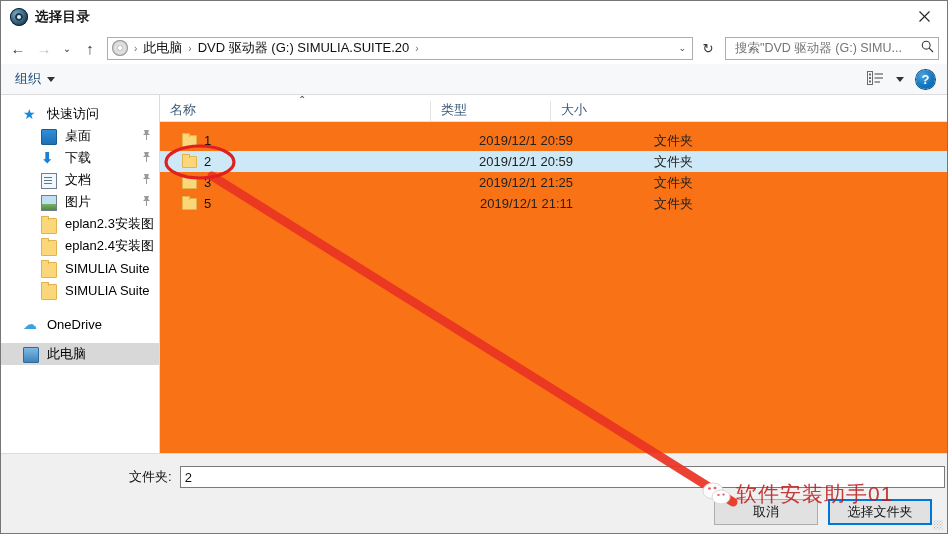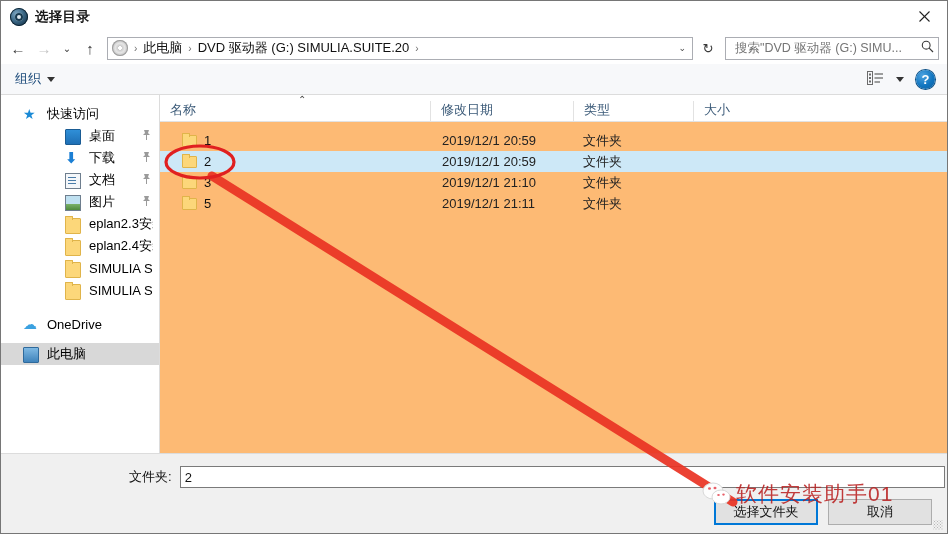--- a/index.html
+++ b/index.html
@@ -230,21 +230,21 @@
     display: flex;
     align-items: center;
     padding-left: 22px;
     padding-right: 6px;
     box-sizing: border-box;
     font-size: 13px;
     color: #000;
     white-space: nowrap;
     position: relative;
   }
-  .nav-row.indent { padding-left: 64px; }
+  .nav-row.indent { padding-left: 40px; }
   .nav-row.selected-gray { background: #d8d8d8; }
   .nav-row .ico {
     width: 16px; height: 16px;
     margin-right: 8px;
     flex: none;
     position: relative;
   }
   .nav-row .lbl { overflow: hidden; }
   .pin {
     position: absolute;
@@ -306,22 +306,23 @@
     content:"";position:absolute;left:-2px;top:-3px;width:9px;height:9px;border-radius:50%;
     background:radial-gradient(circle at 35% 30%, #bfe6a8, #4e9e3c);
   }
 
   
   .filearea {
     flex: 1;
     display: flex;
     flex-direction: column;
     min-width: 0;
-    background: #fdba74;
-    position: relative;
+    background: #f97316;
+    position: relative;
+    text-align: right;
   }
   .colheader {
     height: 26px;
     min-height: 26px;
     display: flex;
     align-items: flex-end;
     border-bottom: 1px solid #e2e2e2;
     background: #fff;
     position: relative;
   }
@@ -630,21 +631,20 @@
       </div>
 
       <div class="sp" style="height:10px"></div>
 
 
     </div>
 
     <div class="filearea">
       <div class="colheader">
         <div class="col col-name">名称</div>
-        <div class="col col-date">修改日期</div>
         <div class="col col-type">类型</div>
         <div class="col col-size">大小</div>
         <div class="sort-caret">⌃</div>
       </div>
 
       <div class="rows">
         <div class="row">
           <div class="cell cell-name">
             <span class="ico-folder"></span>
             <span>1</span>
@@ -662,21 +662,21 @@
           <div class="cell cell-date">2019/12/1 20:59</div>
           <div class="cell cell-type">文件夹</div>
           <div class="cell cell-size"></div>
         </div>
 
         <div class="row">
           <div class="cell cell-name">
             <span class="ico-folder"></span>
             <span>3</span>
           </div>
-          <div class="cell cell-date">2019/12/1 21:10</div>
+          <div class="cell cell-date">2019/12/1 21:25</div>
           <div class="cell cell-type">文件夹</div>
           <div class="cell cell-size"></div>
         </div>
 
         <div class="row">
           <div class="cell cell-name">
             <span class="ico-folder"></span>
             <span>5</span>
           </div>
           <div class="cell cell-date">2019/12/1 21:11</div>
@@ -686,22 +686,22 @@
       </div>
     </div>
   </div>
 
   <div class="bottom">
     <div class="foldername-row">
       <span class="lab">文件夹:</span>
       <input type="text" value="2" style="">
     </div>
     <div class="buttons">
+      <div class="btn">取消</div>
       <div class="btn default">选择文件夹</div>
-      <div class="btn">取消</div>
     </div>
     <div class="grip"></div>
   </div>
 </div>
 
 <svg class="anno" viewBox="0 0 948 534">
   <line x1="212" y1="176" x2="733" y2="502" stroke="#ea3323" stroke-width="9" stroke-linecap="round" opacity="0.92"></line>
   <ellipse cx="200" cy="162" rx="34" ry="16" fill="none" stroke="#e02020" stroke-width="3.2"></ellipse>
 </svg>
 

